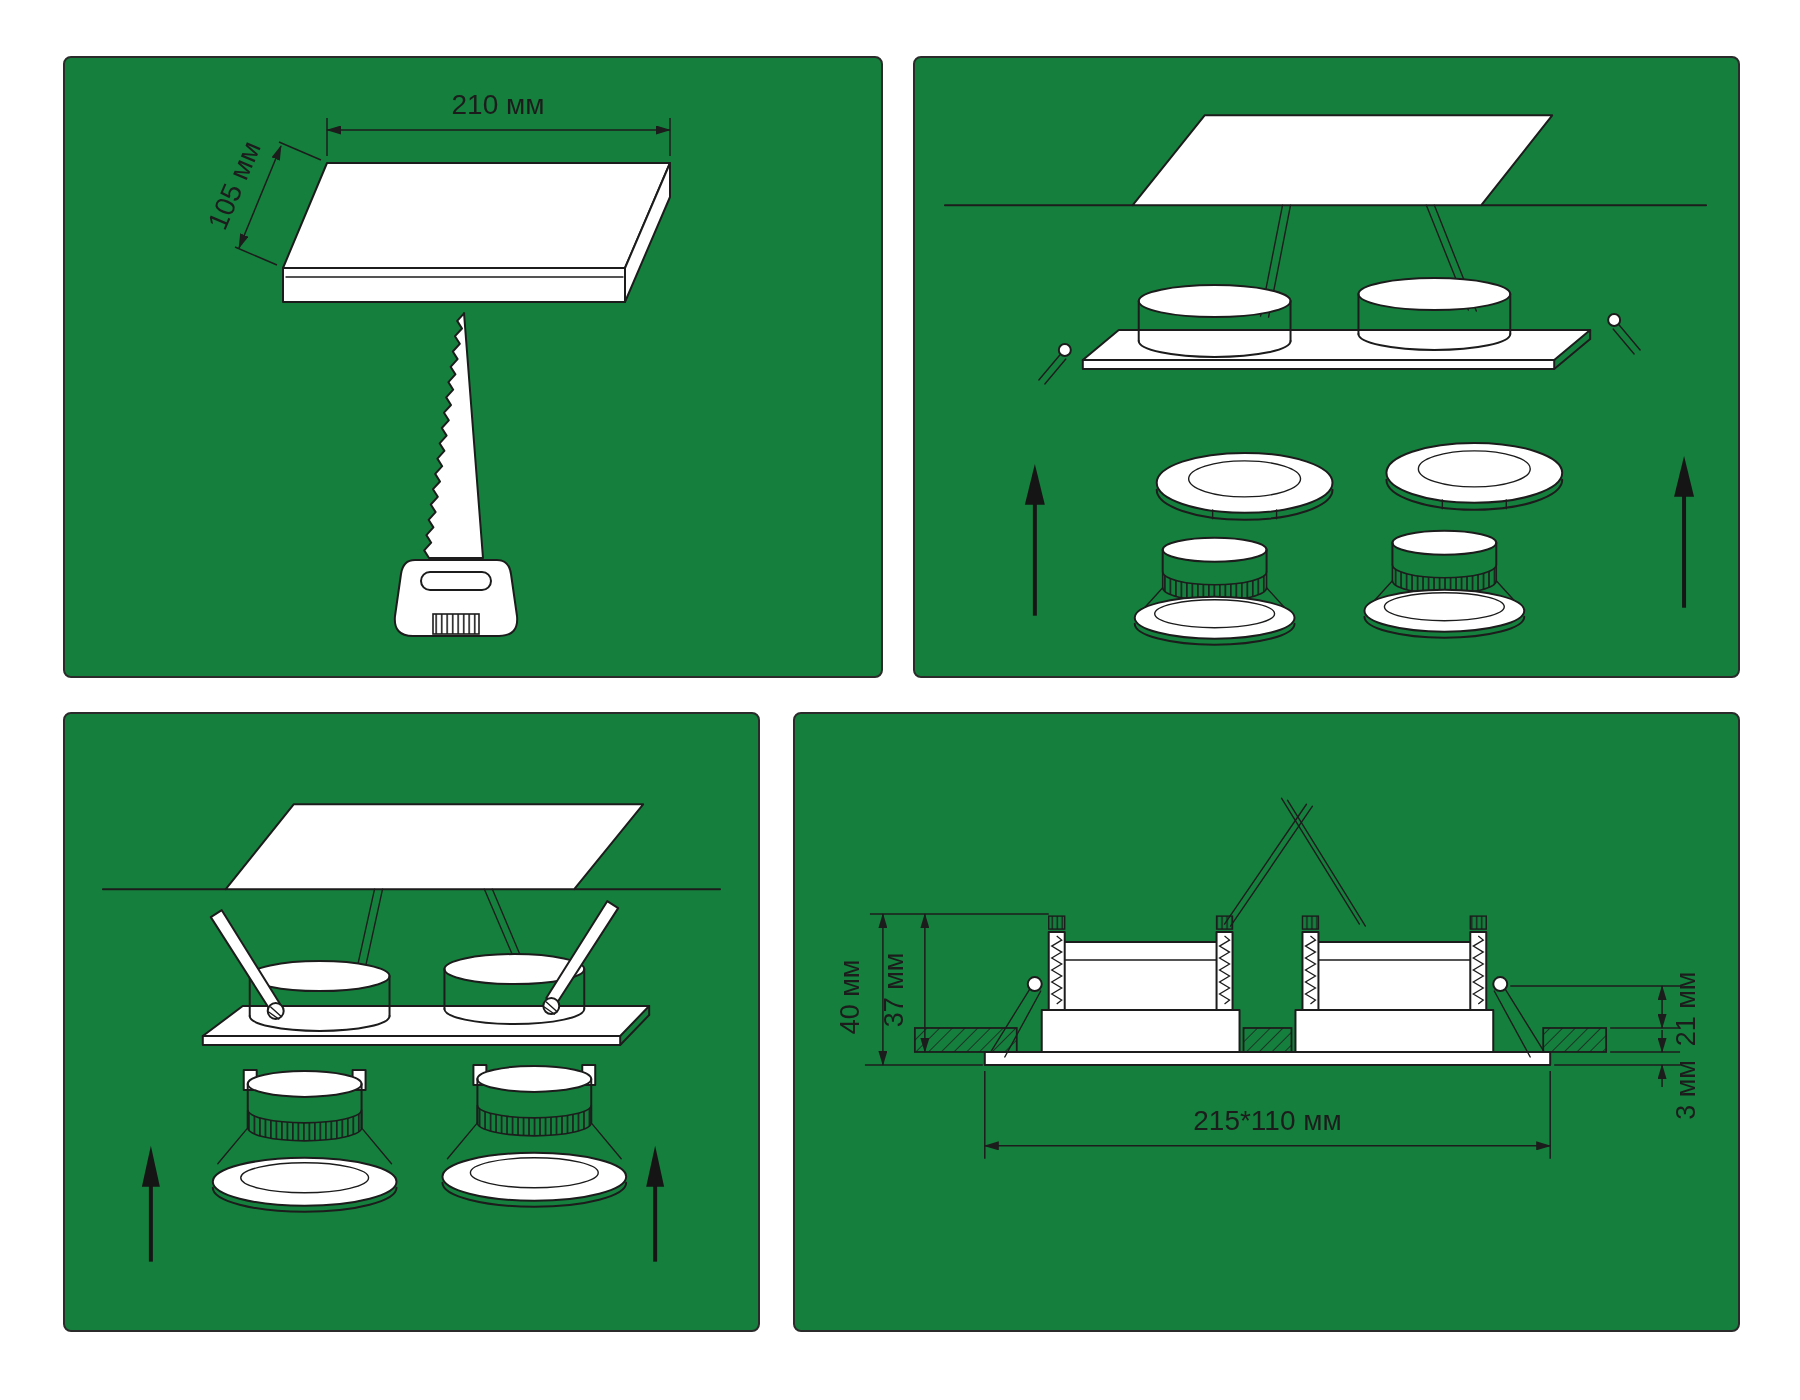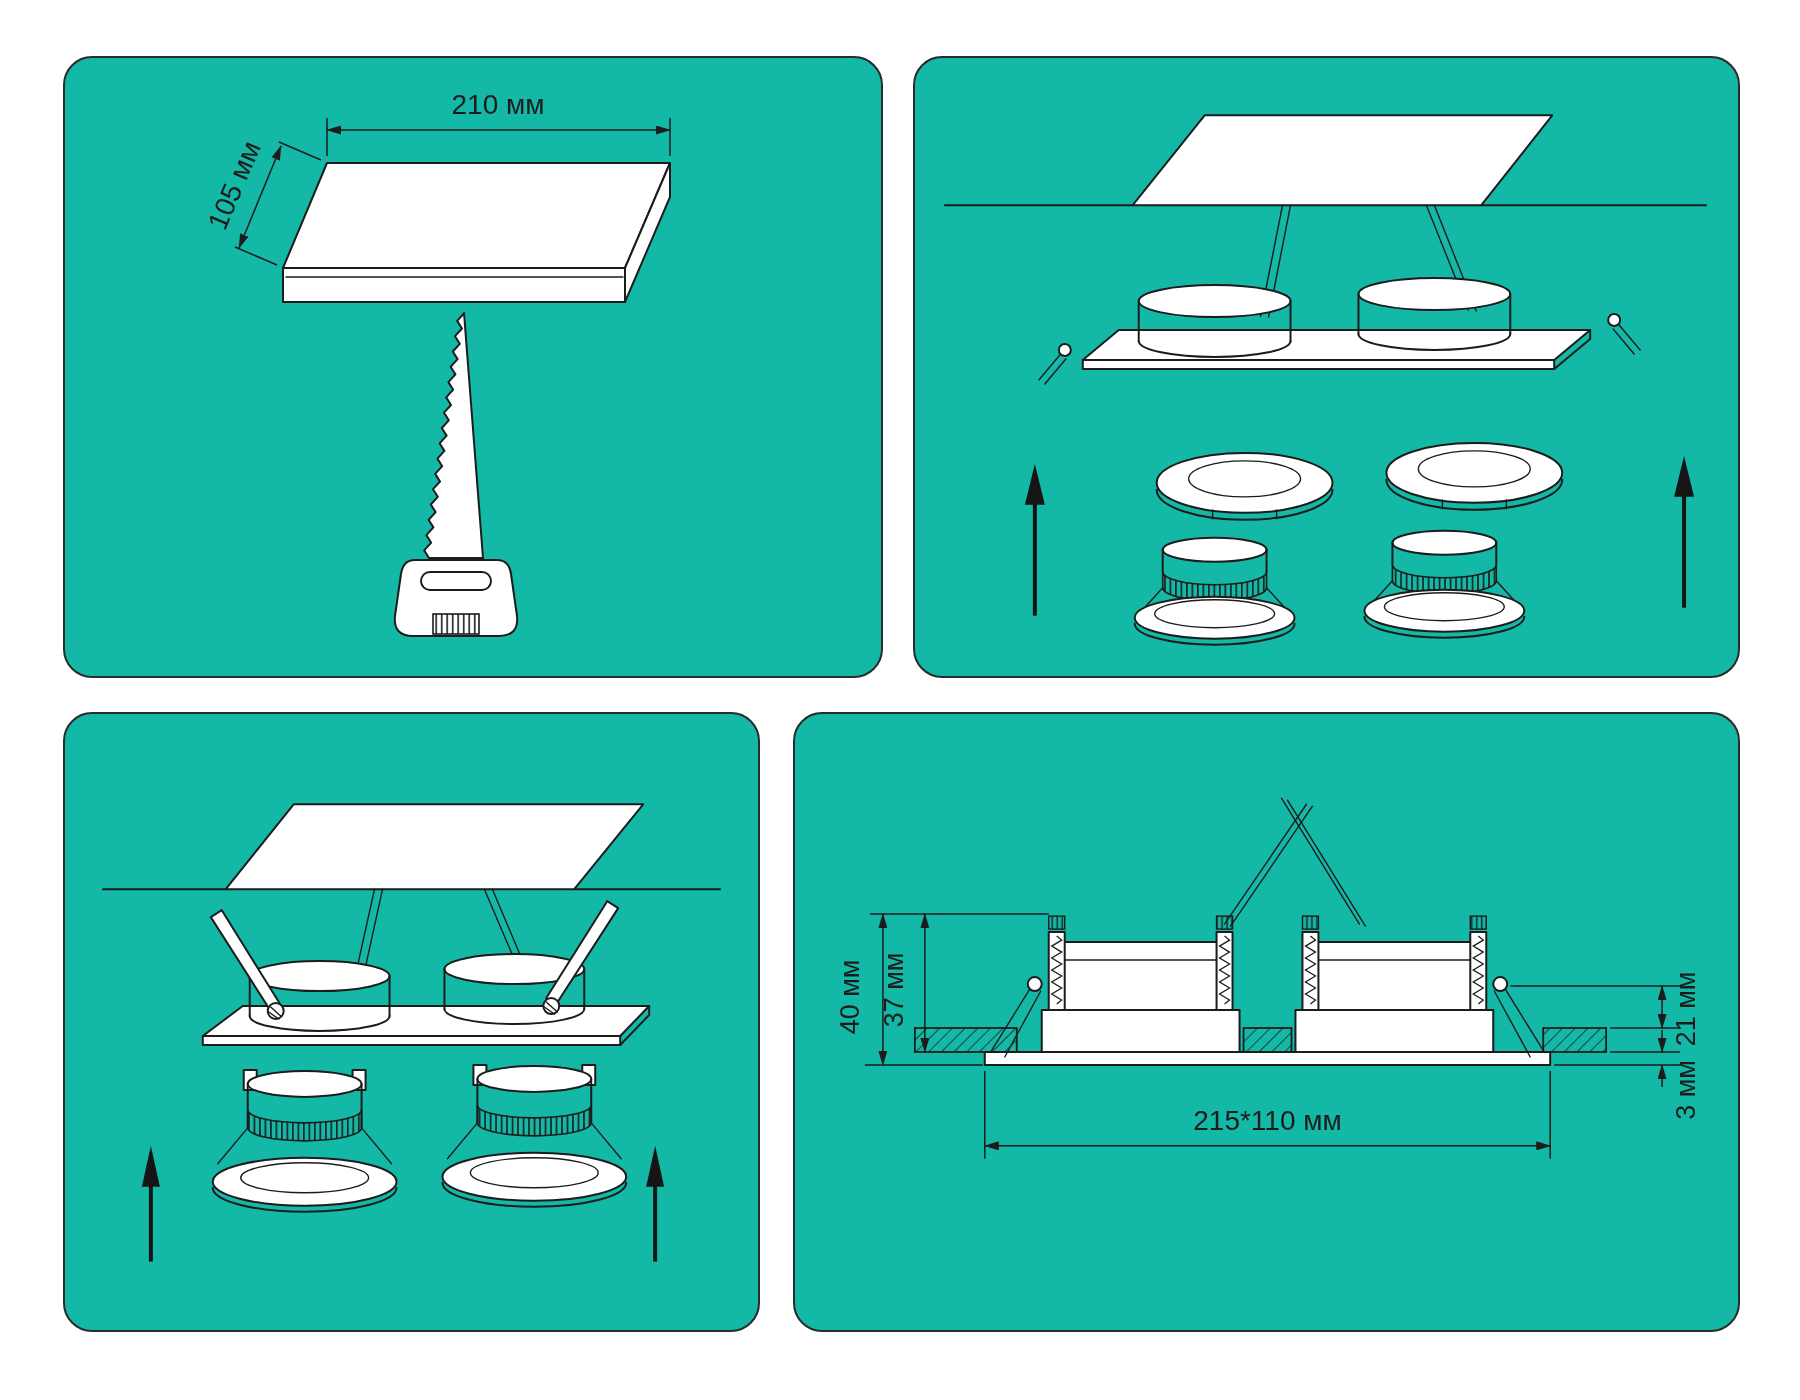--- a/index.html
+++ b/index.html
@@ -1,18 +1,18 @@
 <!DOCTYPE html>
 <html><head>
 <meta charset="utf-8">
 <style>
   html,body{margin:0;padding:0;background:#ffffff;}
   #stage{position:relative;width:1800px;height:1400px;background:#fff;
          font-family:"Liberation Sans",sans-serif;overflow:hidden;}
-  .panel{position:absolute;border:2.5px solid #2b2b2b;border-radius:29px;background:#14b8a6;box-sizing:border-box;}
+  .panel{position:absolute;border:2.5px solid #2b2b2b;border-radius:8px;background:#15803d;box-sizing:border-box;}
   .panel svg{display:block;width:100%;height:100%;}
   #p-cutout  {left:63px;  top:56px;  width:820px; height:622px;}
   #p-exploded{left:913px; top:56px;  width:827px; height:622px;}
   #p-clips   {left:63px;  top:712px; width:697px; height:620px;}
   #p-section {left:793px; top:712px; width:947px; height:620px;}
   .s  {stroke:#1c1c1c;stroke-width:2;fill:none;stroke-linecap:round;stroke-linejoin:round;}
   .sw {stroke:#1c1c1c;stroke-width:2;fill:#ffffff;stroke-linejoin:round;}
   .st {stroke:#1c1c1c;stroke-width:1.4;fill:none;stroke-linecap:round;}
   .dm {stroke:#1c1c1c;stroke-width:1.5;fill:none;}
   .solid{fill:#151515;stroke:none;}

